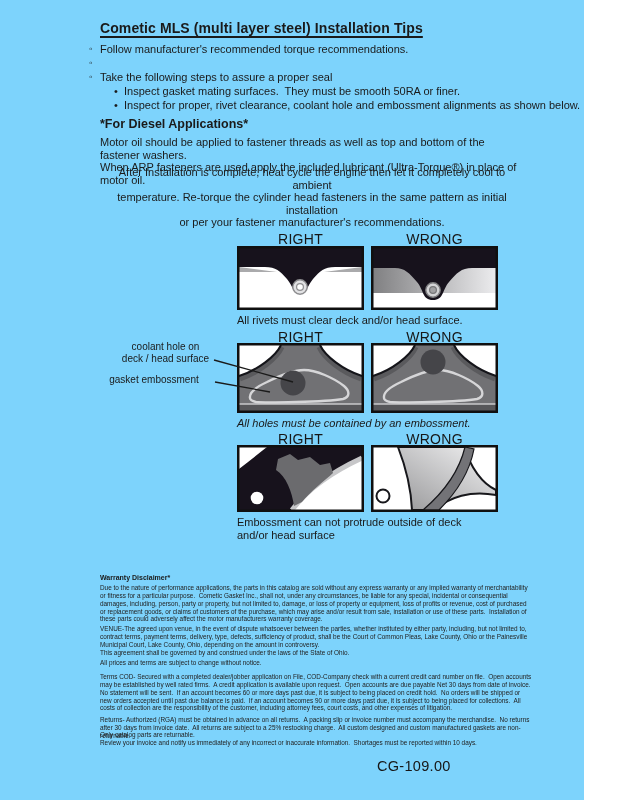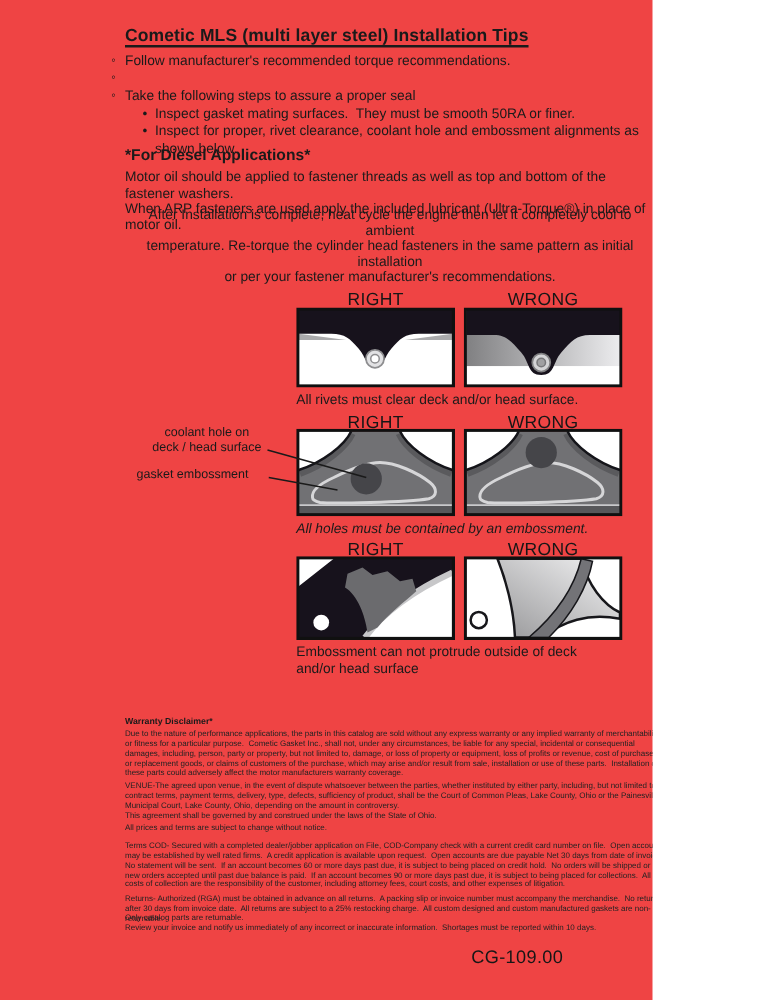--- a/index.html
+++ b/index.html
@@ -1,17 +1,17 @@
 <!DOCTYPE html>
 <html><head>
 <meta charset="utf-8">
 <style>
   html,body { margin:0; padding:0; background:#ffffff; }
   .page {
-    position:relative; width:522px; height:800px; background:#ef4444;
+    position:relative; width:584px; height:800px; background:#7dd3fc;
     font-family:"Liberation Sans", sans-serif; color:#1a1a1a; overflow:hidden;
   }
   .abs { position:absolute; }
   .title {
     left:100px; top:20px; font-size:14px; font-weight:bold;
     text-decoration:underline; text-decoration-thickness:1.5px; text-underline-offset:3px;
     letter-spacing:0.1px; white-space:pre;
   }
   .bullets { left:89px; top:42px; font-size:11px; line-height:14px; }
   .brow { display:flex; align-items:flex-start; }

